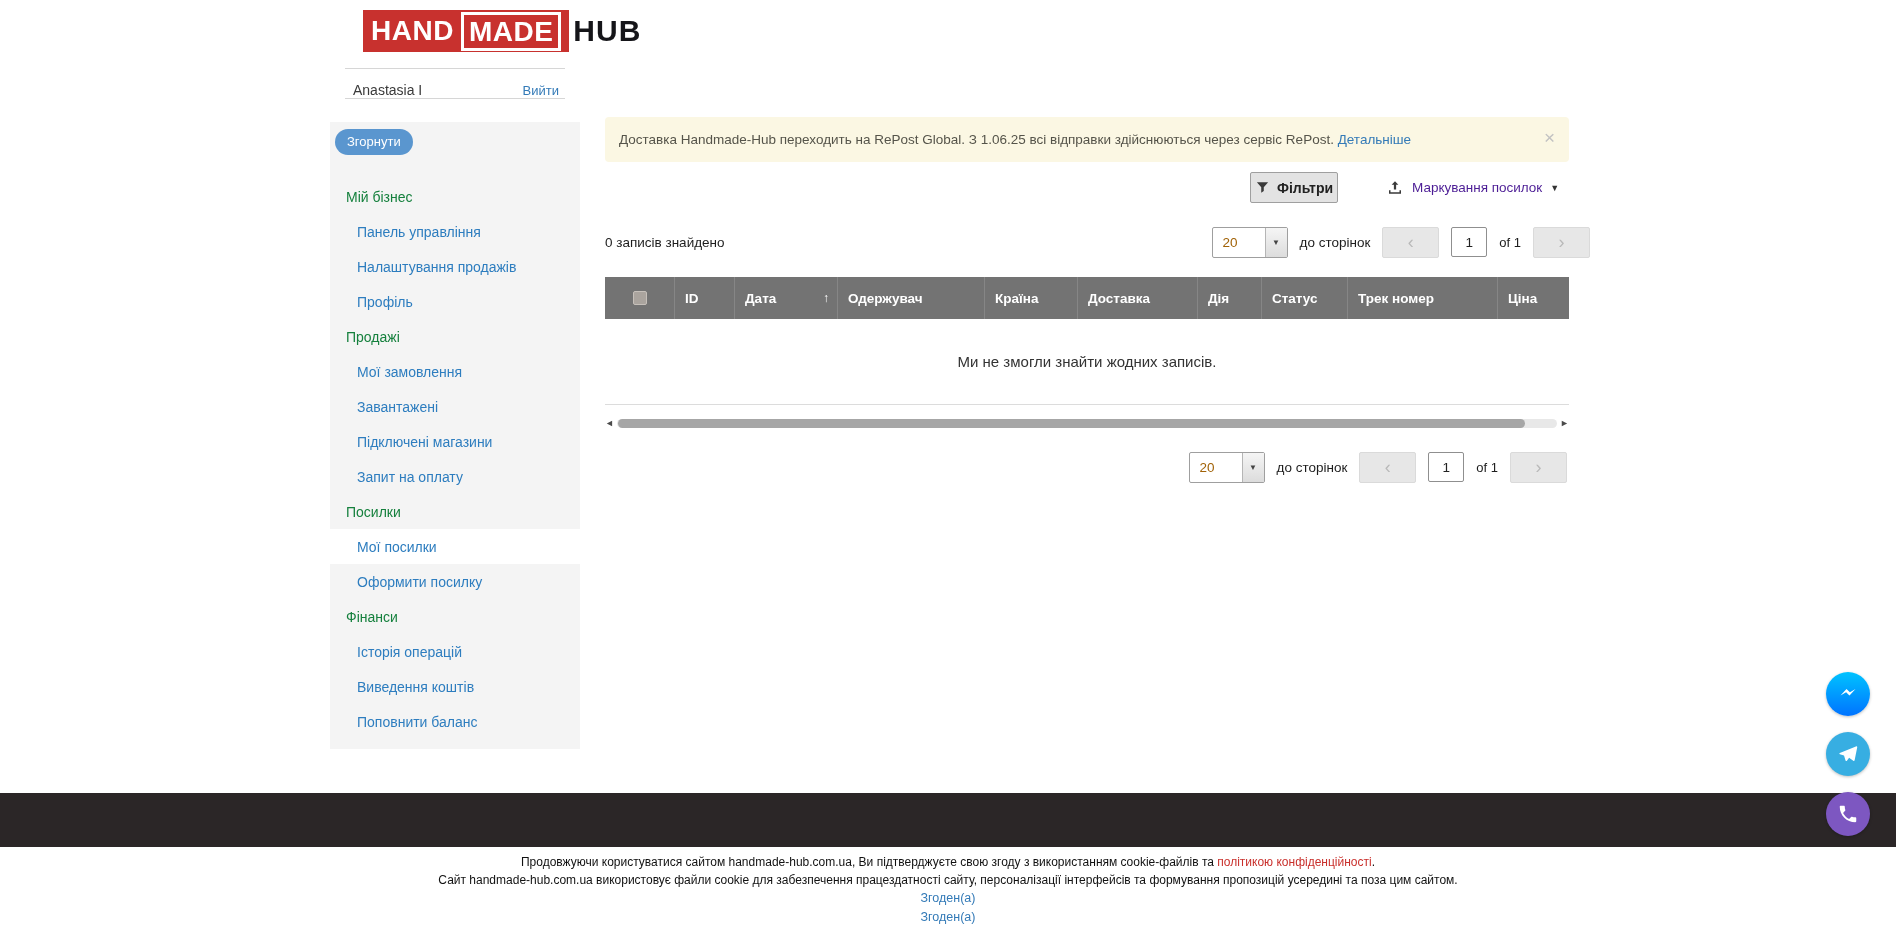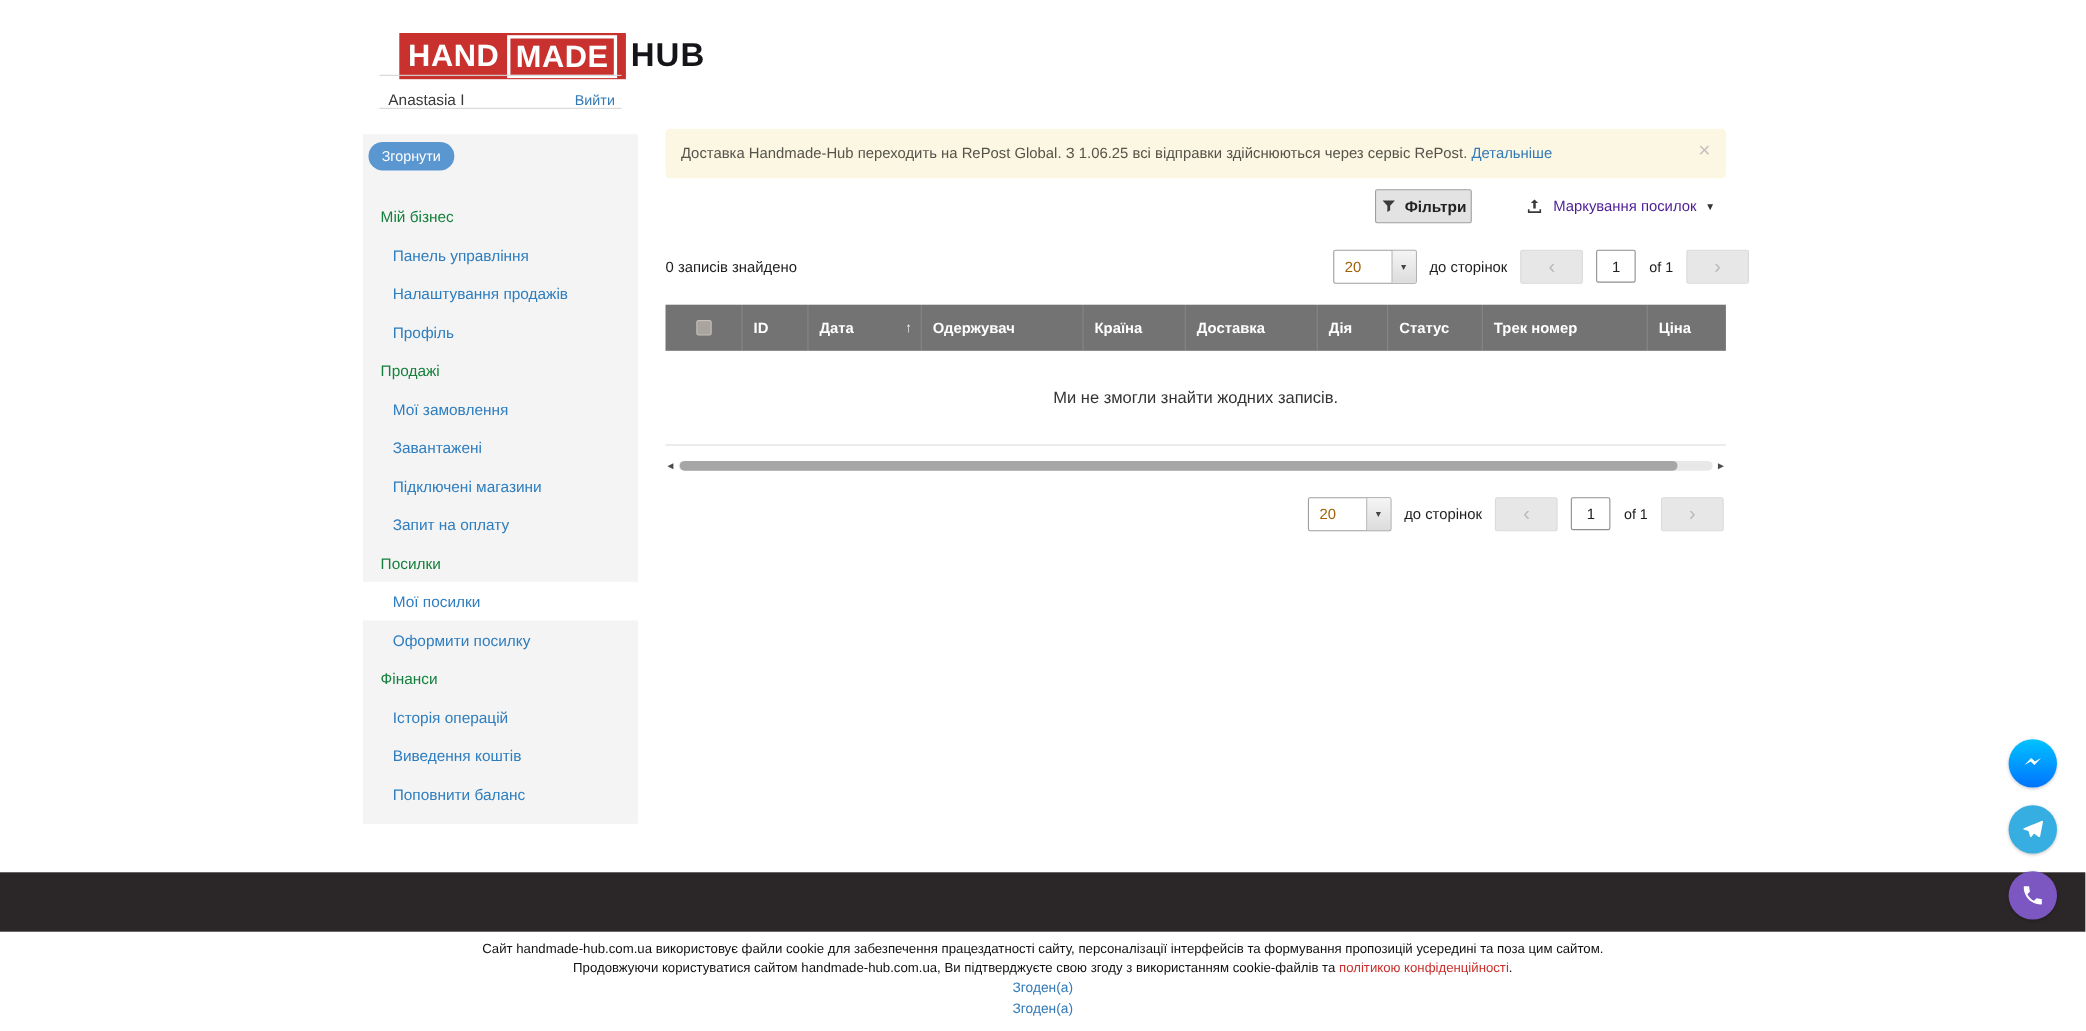--- a/index.html
+++ b/index.html
@@ -1,19 +1,19 @@
 <!DOCTYPE html>
 <html><head>
 <meta charset="utf-8">
 <style>
   * { margin:0; padding:0; box-sizing:border-box; }
   html,body { width:1896px; height:937px; background:#fff; font-family:"Liberation Sans", sans-serif; position:relative; overflow:hidden; }
 
   
-  .topnav { position:absolute; top:0; left:0; width:1896px; height:63px; background:#fff;margin-top:20px; }
+  .topnav { position:absolute; top:0; left:0; width:1896px; height:63px; background:#fff; }
   .logo { position:absolute; left:363px; top:10px; display:flex; align-items:center; cursor:pointer; }
   .logo-red { background:#c8312e; display:flex; align-items:center; height:42px; padding:0 8px; }
   .logo-hand { color:#fff; font-weight:700; font-size:28px; letter-spacing:.5px; }
   .logo-made { color:#fff; font-weight:700; font-size:28px; letter-spacing:.5px; border:3px solid #fff; padding:0 5px; margin-left:7px; line-height:33px; }
   .logo-hub { color:#151519; font-weight:700; font-size:30px; letter-spacing:1px; margin-left:4px; }
   .nav { position:absolute; left:735px; top:0; height:63px; display:flex; align-items:center; gap:33px; }
   .nav-item { font-size:14px; font-weight:700; color:#23232b; letter-spacing:.4px; cursor:pointer; white-space:nowrap; }
 
   
   .side-user { position:absolute; left:345px; top:68px; width:220px; height:31px; border-top:1px solid #d6d6d6; border-bottom:1px solid #d6d6d6; display:flex; align-items:flex-end; justify-content:space-between; padding:0 6px 0 8px; }
@@ -212,24 +212,24 @@
   <input class="page-input" value="1" style="">
   <span class="of-label">of 1</span>
   <div class="nav-btn">
       <span>›</span>
     </div>
 </div>
 
 <div class="darkbar"></div>
 
 <div class="footer">
-  <div class="footer-line">Сайт handmade-hub.com.ua використовує файли cookie для забезпечення працездатності сайту, персоналізації інтерфейсів та формування пропозицій усередині та поза цим сайтом.</div>
   <div class="footer-line">
     <span>Продовжуючи користуватися сайтом handmade-hub.com.ua, Ви підтверджуєте свою згоду з використанням cookie-файлів та </span><span class="footer-link-red">політикою конфіденційності</span><span>.</span>
   </div>
+  <div class="footer-line">Сайт handmade-hub.com.ua використовує файли cookie для забезпечення працездатності сайту, персоналізації інтерфейсів та формування пропозицій усередині та поза цим сайтом.</div>
   <span class="agree-link">Згоден(а)</span>
   <span class="agree-link">Згоден(а)</span>
 </div>
 
 <div class="social soc-messenger">
   <svg width="24" height="24" viewBox="0 0 24 24">
       <path d="M4.5 13.5l6-6.5 3.4 3.2 5.6-3.2-6 6.5-3.4-3.2z" fill="#fff"></path>
     </svg>
 </div>
 <div class="social soc-telegram">

